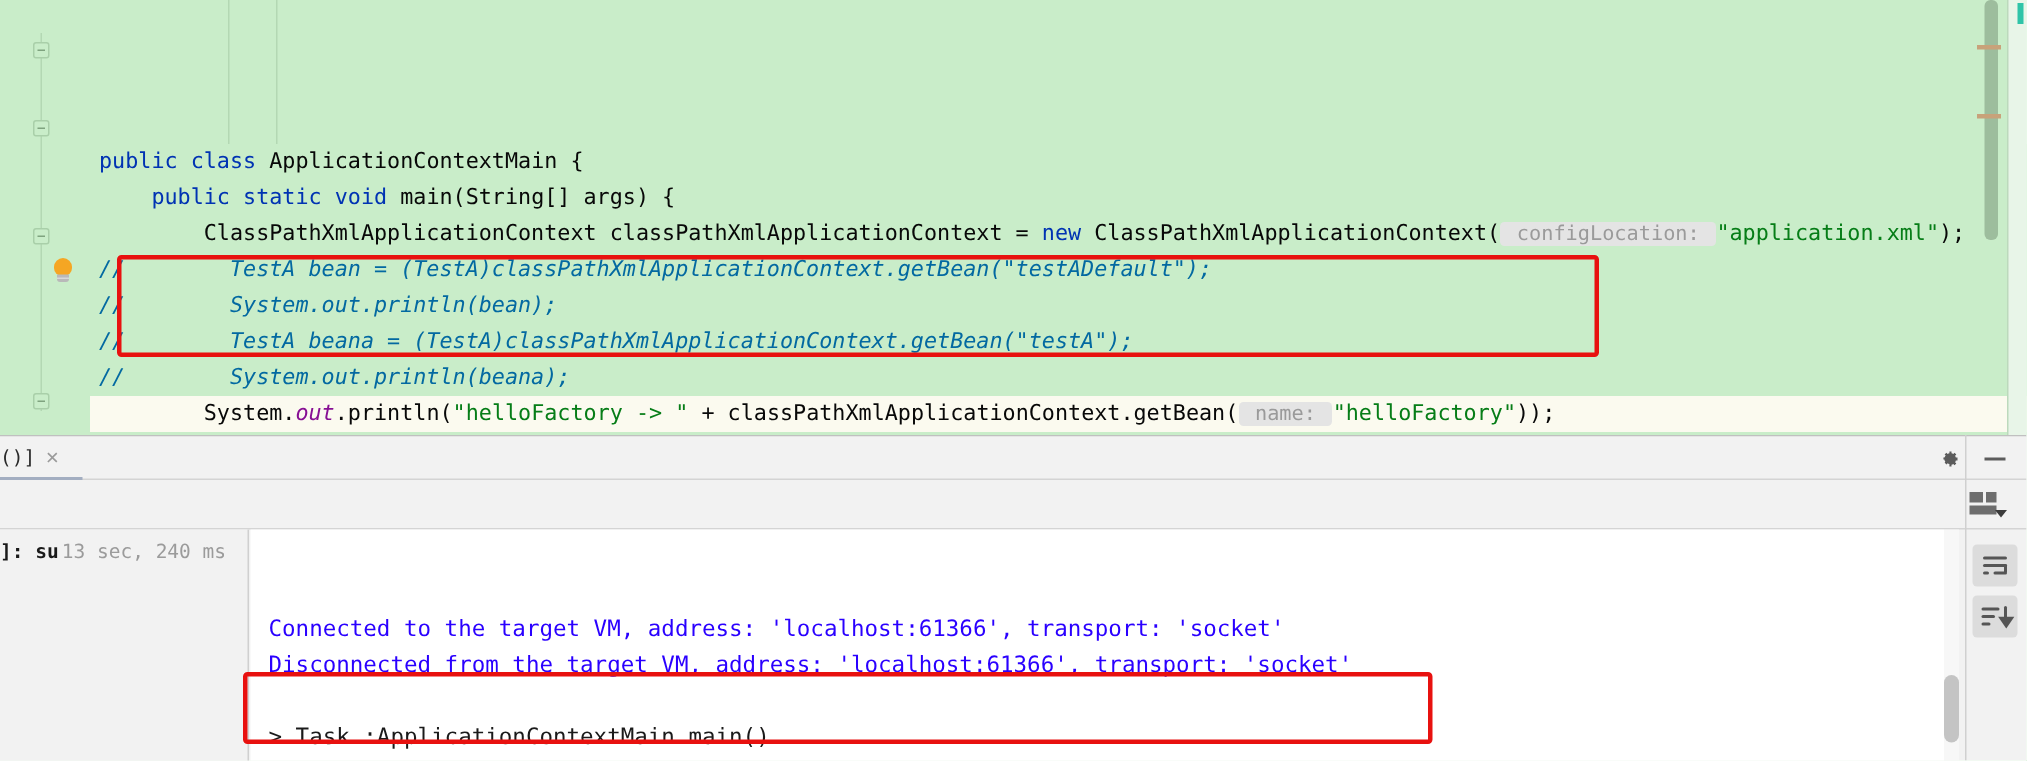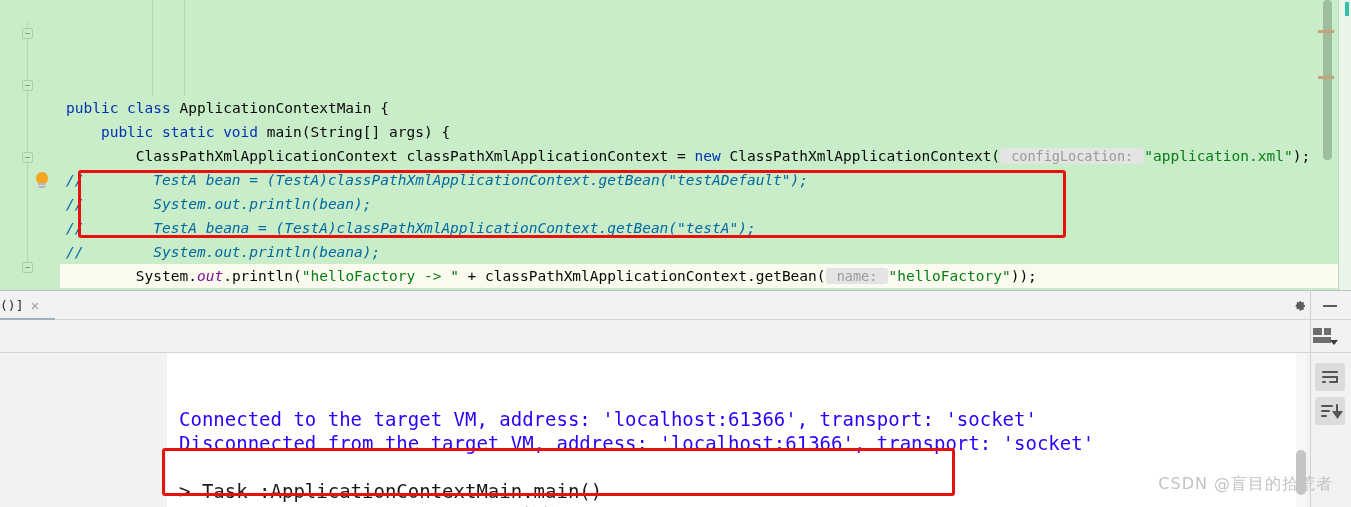--- a/index.html
+++ b/index.html
@@ -201,21 +201,21 @@
     white-space: nowrap;
   }
   .run-meta .res { color: #1a1a1a; font-weight: bold; }
   .run-meta .dur { color: #9b9b9b; margin-left: 2px; }
 
   .console {
     position: absolute; left: 167px; top: 62px;
     width: 1129px; height: 155px;
     background: #ffffff;
     font-family: "DejaVu Sans Mono", monospace;
-    font-size: 19px;
+    font-size: 15px;
     line-height: 24px;
     padding: 6px 0 0 12px;
     overflow: hidden;
     white-space: pre;
   }
   .cline { height: 24px; }
   .c-vm   { color: #2a00ff; }
   .c-task { color: #1a1a1a; }
   .c-out  { color: #1a1a1a; }
 
@@ -318,26 +318,29 @@
         <div class="bar" style="left:6px;top:8px;width:12px;"></div>
         <div class="bar" style="left:6px;top:13px;width:9px;"></div>
         <div class="bar" style="left:6px;top:18px;width:6px;"></div>
         <div class="bar" style="left:21px;top:7px;width:2px;height:10px;"></div>
         <svg style="position:absolute;left:17px;top:14px;" width="11" height="9" viewBox="0 0 11 9">
           <polygon points="0,0 11,0 5.5,8" fill="#555"></polygon>
         </svg>
       </div>
     </div>
 
+    <div class="run-meta">
+      <span class="res">]: su</span>
+      <span class="dur">13 sec, 240 ms</span>
+    </div>
 
     <div class="console">
       <div id="console-lines"><div class="cline c-vm">Connected to the target VM, address: 'localhost:61366', transport: 'socket'</div><div class="cline c-vm">Disconnected from the target VM, address: 'localhost:61366', transport: 'socket'</div><div class="cline c-out">&nbsp;</div><div class="cline c-task">&gt; Task :ApplicationContextMain.main()</div><div class="cline c-out">helloFactory -&gt; Hello(content=拉拉)</div></div>
     </div>
 
     <div class="console-scroll-track"></div>
   </div>
 
   <div class="console-scroll-thumb"></div>
   <div class="panel-divider-v"></div>
   <div class="redbox-console"></div>
 
-  <div class="watermark">CSDN @盲目的拾荒者</div>
 </div>
 
 </body></html>

